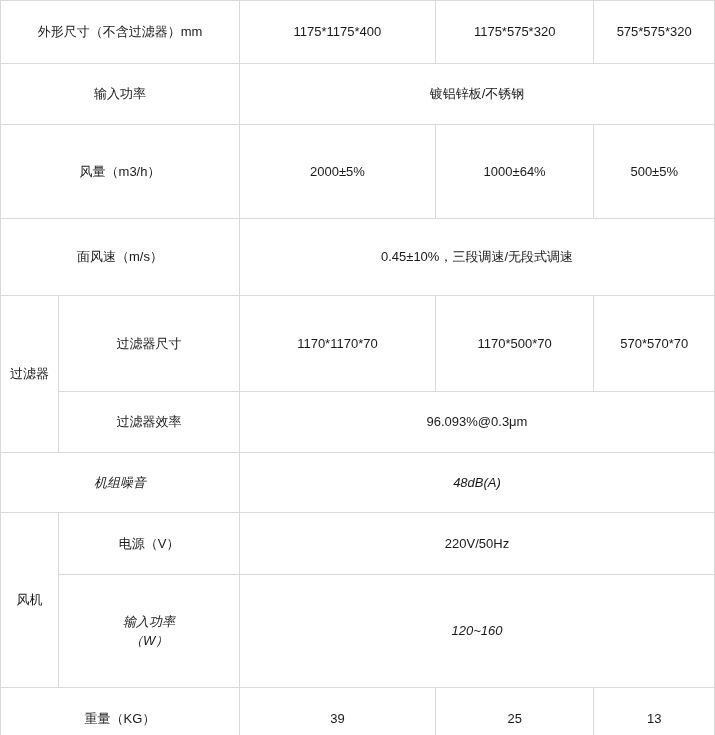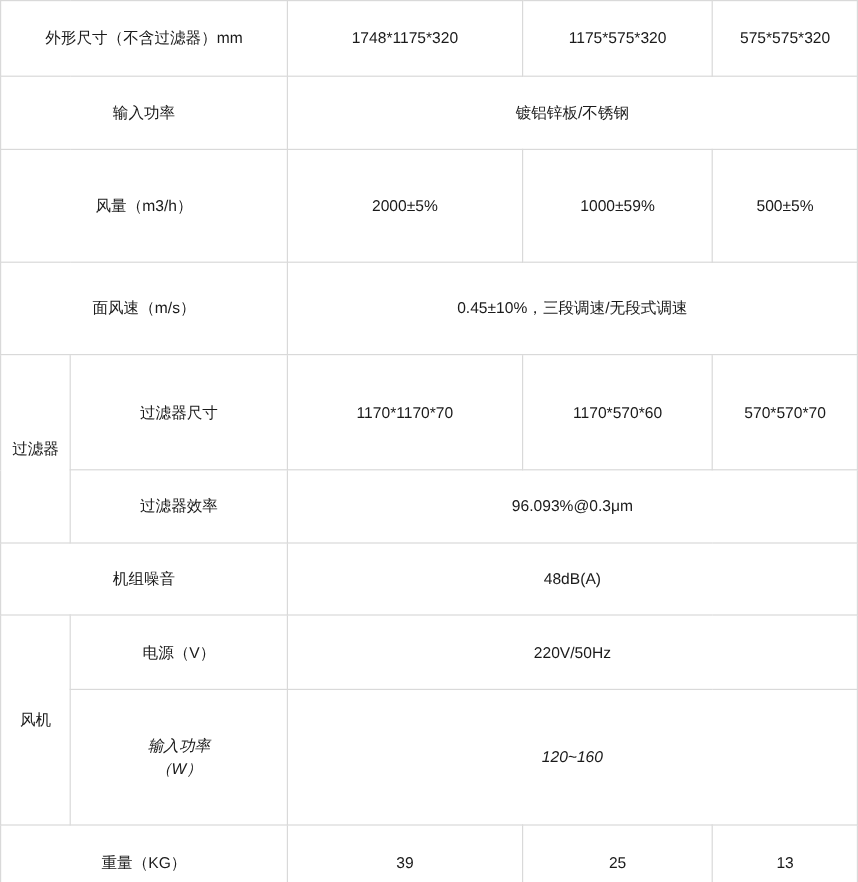--- a/index.html
+++ b/index.html
@@ -59,56 +59,56 @@
     <colgroup>
       <col class="col-a">
         <col class="col-b">
         <col class="col-c">
         <col class="col-d">
         <col class="col-e">
     </colgroup>
     <tbody>
       <tr style="height:63px;">
         <td class="label" colspan="2">外形尺寸（不含过滤器）mm</td>
-        <td class="value">1748*1175*320</td>
+        <td class="value">1175*1175*400</td>
         <td class="value">1175*575*320</td>
         <td class="value">575*575*320</td>
       </tr>
 
       <tr style="height:61px;">
         <td class="label" colspan="2">输入功率</td>
         <td class="value" colspan="3">镀铝锌板/不锈钢</td>
       </tr>
 
       <tr style="height:94px;">
         <td class="label" colspan="2">风量（m3/h）</td>
         <td class="value">2000±5%</td>
-        <td class="value">1000±59%</td>
+        <td class="value">1000±64%</td>
         <td class="value">500±5%</td>
       </tr>
 
       <tr style="height:77px;">
         <td class="label" colspan="2">面风速（m/s）</td>
         <td class="value" colspan="3">0.45±10%，三段调速/无段式调速</td>
       </tr>
 
       <tr style="height:96px;">
         <td class="group" rowspan="2">过滤器</td>
         <td class="label">过滤器尺寸</td>
         <td class="value">1170*1170*70</td>
-        <td class="value">1170*570*60</td>
+        <td class="value">1170*500*70</td>
         <td class="value">570*570*70</td>
       </tr>
 
       <tr style="height:60px;">
         <td class="label">过滤器效率</td>
         <td class="value" colspan="3">96.093%@0.3μm</td>
       </tr>
 
-      <tr style="height:60px;">
+      <tr style="height:60px;font-style:italic;">
         <td class="label" colspan="2">机组噪音</td>
         <td class="value" colspan="3">48dB(A)</td>
       </tr>
 
       <tr style="height:62px;">
         <td class="group" rowspan="2">风机</td>
         <td class="label">电源（V）</td>
         <td class="value" colspan="3">220V/50Hz</td>
       </tr>
 

